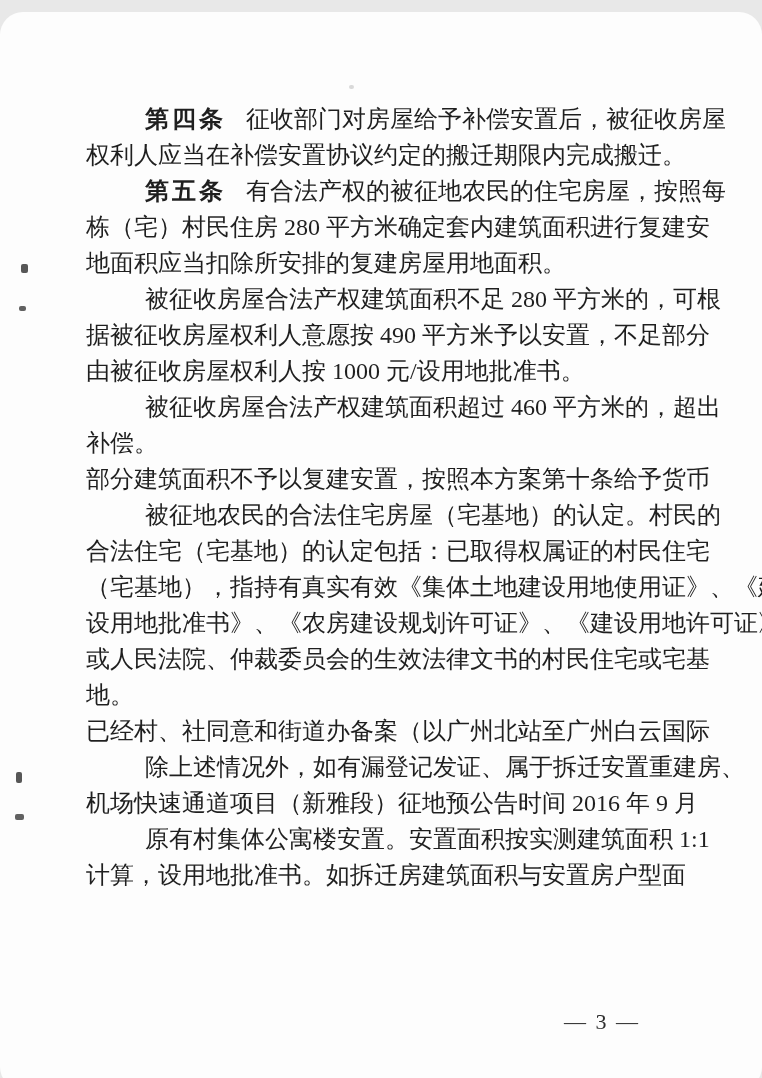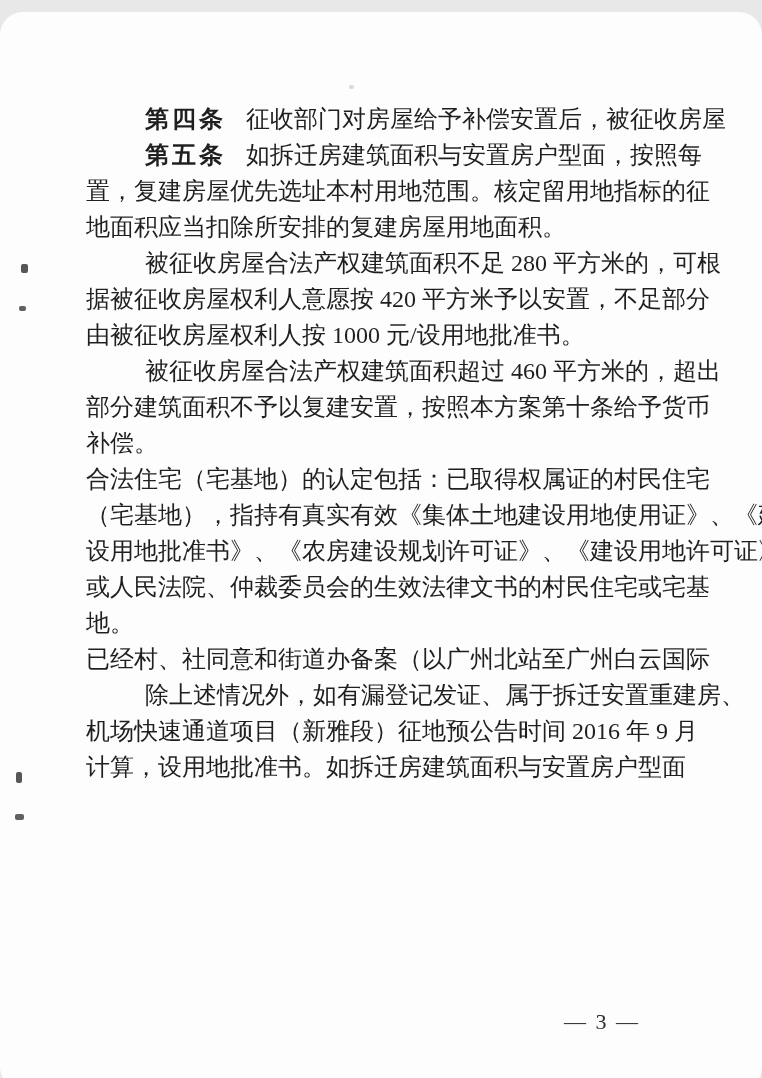--- a/index.html
+++ b/index.html
@@ -57,55 +57,58 @@
 </style>
 </head>
 <body>
 
 <div class="page">
 
   <div class="doc">
 
     <div class="para">
       <div class="line indent"><span class="term">第四条</span><span>征收部门对房屋给予补偿安置后，被征收房屋</span></div>
+      <div class="line">权利人应当在补偿安置协议约定的搬迁期限内完成搬迁。</div>
     </div>
 
     <div class="para">
-      <div class="line indent"><span class="term">第五条</span><span>如拆迁房建筑面积与安置房户型面，按照每</span></div>
-      <div class="line">置，复建房屋优先选址本村用地范围。核定留用地指标的征</div>
+      <div class="line indent"><span class="term">第五条</span><span>有合法产权的被征地农民的住宅房屋，按照每</span></div>
+      <div class="line">栋（宅）村民住房 280 平方米确定套内建筑面积进行复建安</div>
       <div class="line">地面积应当扣除所安排的复建房屋用地面积。</div>
     </div>
 
     <div class="para">
       <div class="line indent">被征收房屋合法产权建筑面积不足 280 平方米的，可根</div>
-      <div class="line">据被征收房屋权利人意愿按 420 平方米予以安置，不足部分</div>
+      <div class="line">据被征收房屋权利人意愿按 490 平方米予以安置，不足部分</div>
       <div class="line">由被征收房屋权利人按 1000 元/设用地批准书。</div>
     </div>
 
     <div class="para">
       <div class="line indent">被征收房屋合法产权建筑面积超过 460 平方米的，超出</div>
+      <div class="line">补偿。</div>
       <div class="line">部分建筑面积不予以复建安置，按照本方案第十条给予货币</div>
-      <div class="line">补偿。</div>
     </div>
 
     <div class="para">
+      <div class="line indent">被征地农民的合法住宅房屋（宅基地）的认定。村民的</div>
       <div class="line">合法住宅（宅基地）的认定包括：已取得权属证的村民住宅</div>
       <div class="line">（宅基地），指持有真实有效《集体土地建设用地使用证》、《建</div>
       <div class="line">设用地批准书》、《农房建设规划许可证》、《建设用地许可证》</div>
       <div class="line">或人民法院、仲裁委员会的生效法律文书的村民住宅或宅基</div>
       <div class="line">地。</div>
     </div>
 
     <div class="para">
       <div class="line">已经村、社同意和街道办备案（以广州北站至广州白云国际</div>
       <div class="line indent">除上述情况外，如有漏登记发证、属于拆迁安置重建房、</div>
       <div class="line">机场快速通道项目（新雅段）征地预公告时间 2016 年 9 月</div>
     </div>
 
     <div class="para">
+      <div class="line indent">原有村集体公寓楼安置。安置面积按实测建筑面积 1:1</div>
       <div class="line">计算，设用地批准书。如拆迁房建筑面积与安置房户型面</div>
     </div>
 
   </div>
 
   <div class="page-number">— 3 —</div>
 
   <div class="speck s1"></div>
   <div class="speck s2"></div>
   <div class="speck s3"></div>

